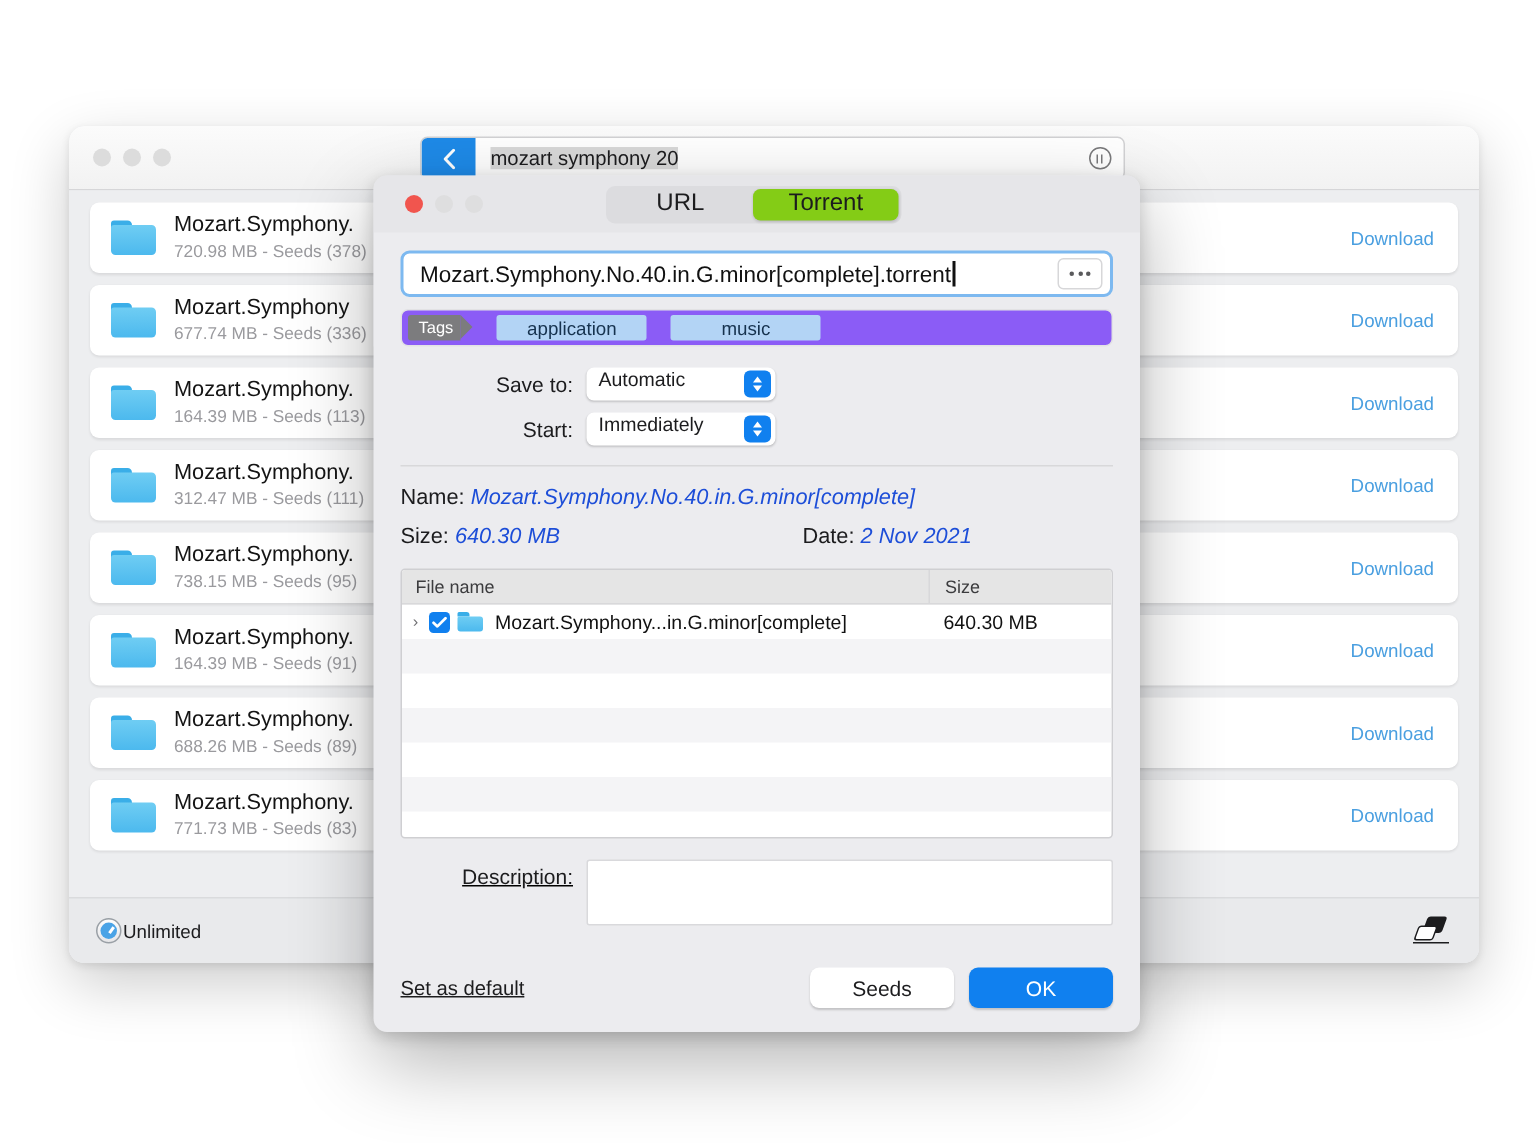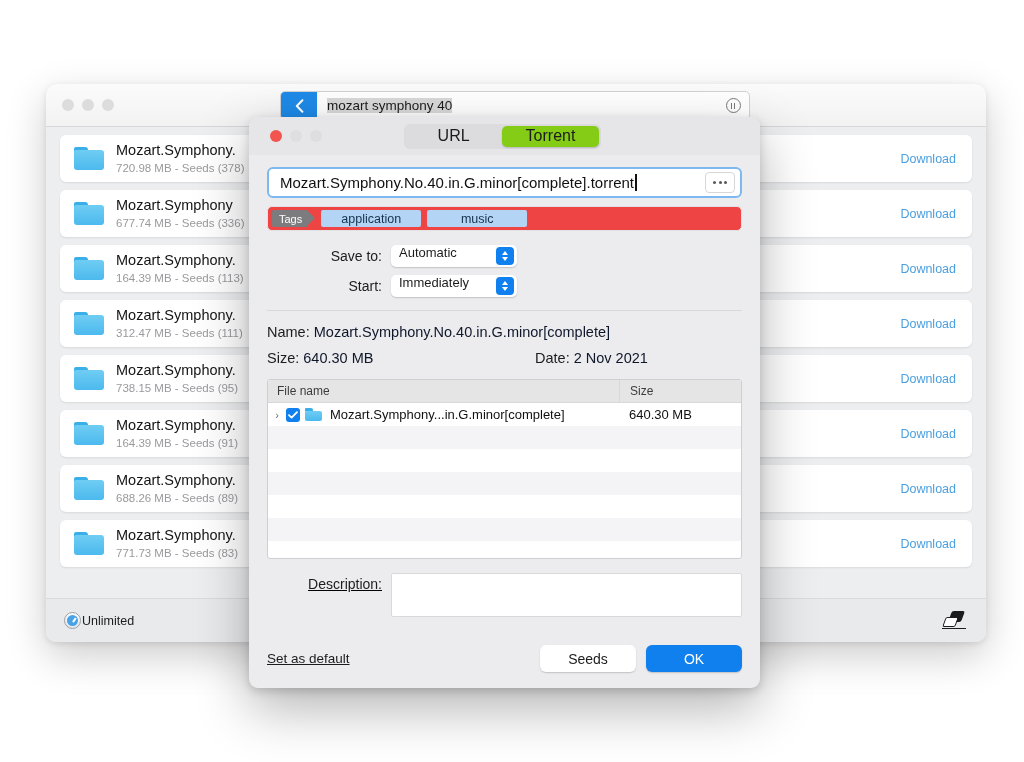--- a/index.html
+++ b/index.html
@@ -238,26 +238,26 @@
     border: 1px solid #d7d7d9;
     border-radius: 4px;
     background: #fff;
     display: flex; align-items: center; justify-content: center; gap: 2.5px;
   }
   .ellipsis-btn i { width: 3px; height: 3px; border-radius: 50%; background: #5a5a5c; display: block; }
 
   .tags-field {
     margin-top: 8px;
     height: 25px;
-    background: #ef4444;
+    background: #8b5cf6;
     border-radius: 5px;
     border: 1px solid #e2e2e4;
     display: flex; align-items: center;
     padding: 0 4px;
-    gap: 6px;
+    gap: 16px;
   }
   .tags-badge {
     position: relative;
     background: #7c7c7e;
     color: #fff;
     font-size: 11px;
     height: 17px;
     display: flex; align-items: center;
     padding: 0 5px 0 7px;
     border-radius: 2px 0 0 2px;
@@ -310,21 +310,21 @@
     border-right: 3.5px solid transparent;
   }
   .popup .arrows .up { border-bottom: 4px solid #fff; }
   .popup .arrows .dn { border-top: 4px solid #fff; }
 
   .hr { height: 1px; background: #d8d8da; margin: 9px 18px 0 18px; }
 
   .meta { padding: 8px 18px 0 18px; }
   .meta-line { font-size: 14.5px; color: #1c1c1e; line-height: 26px; white-space: nowrap; }
   .meta-line .k { color: #1c1c1e; }
-  .meta-line .v { color: #0f172a; }
+  .meta-line .v { color: #1d4ed8; font-style: italic; }
   .meta-two { display: flex; }
   .meta-two .left { width: 268px; }
 
   .filetable {
     margin: 8px 18px 0 18px;
     height: 180px;
     background: #fff;
     border: 1px solid #cfcfd2;
     border-radius: 3px;
     overflow: hidden;
@@ -405,21 +405,21 @@
         <span class="tl"></span>
         <span class="tl"></span>
       </div>
 
       <div class="searchbar">
         <div class="search-back">
           <svg width="9" height="14" viewBox="0 0 9 14" aria-hidden="true">
             <path d="M7.4 1.2 L1.8 7 L7.4 12.8" fill="none" stroke="#ffffff" stroke-width="2" stroke-linecap="round" stroke-linejoin="round"></path>
           </svg>
         </div>
-        <div class="search-text"><span class="hl">mozart symphony 40</span></div>
+        <div class="search-text"><span class="hl">mozart symphony 20</span></div>
         <div class="search-pause">
           <span class="pause-circle">
               <i></i>
               <i></i>
             </span>
         </div>
       </div>
     </div>
 
     <div class="bg-body">

